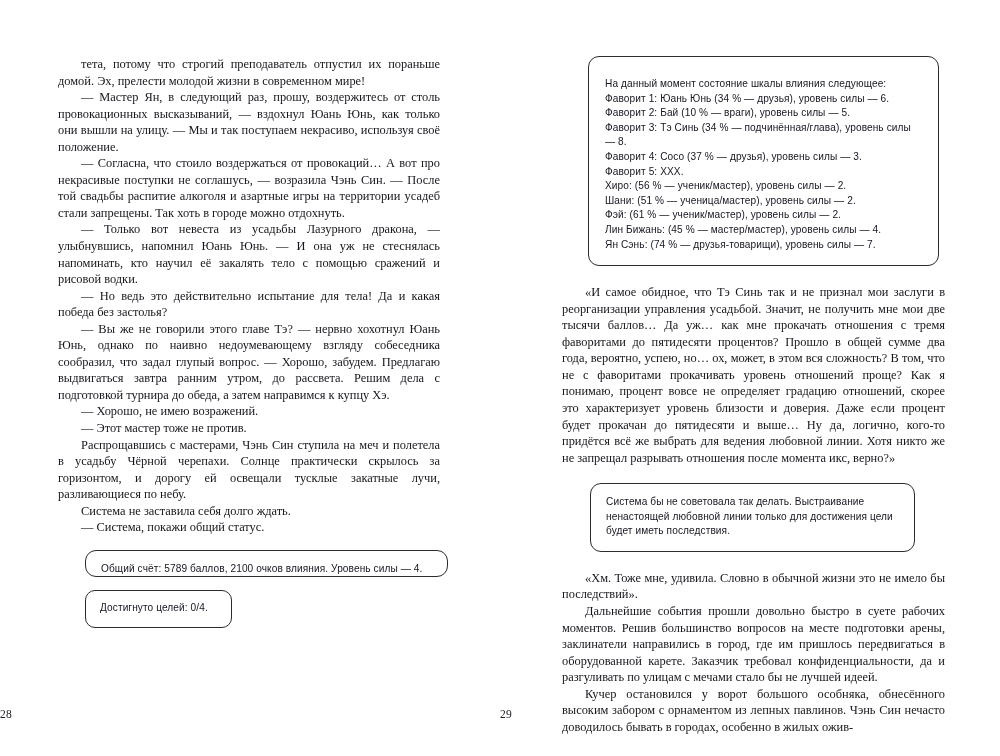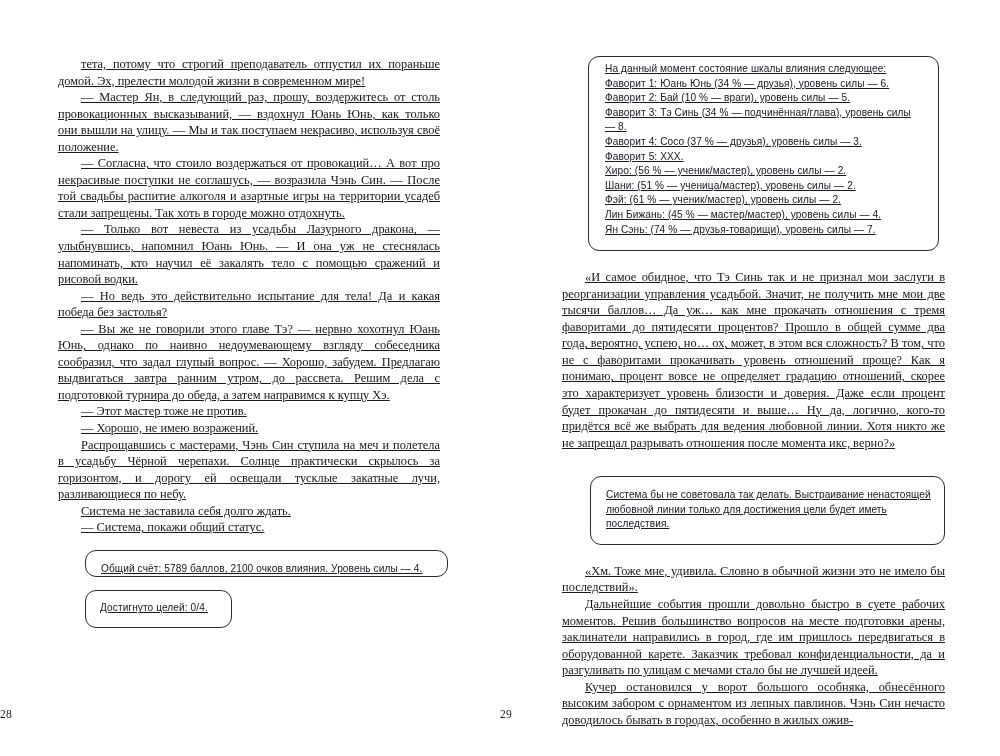--- a/index.html
+++ b/index.html
@@ -12,21 +12,20 @@
     height: 756px;
     font-family: "Liberation Serif", serif;
     color: #1a1a1f;
     overflow: hidden;
   }
   .spread {
     position: relative;
     width: 1000px;
     height: 756px;
     display: flex;
-    text-decoration: underline;
   }
   .page {
     position: relative;
     width: 500px;
     height: 756px;
     box-sizing: border-box;
   }
   .page-left  { padding: 56px 60px 0 58px; }
   .page-right { padding: 56px 55px 0 62px; }
 
@@ -61,31 +60,32 @@
   
   .box-total {
     margin: 14px 0 0 27px;
     width: 363px;
     padding: 11px 15px 0 15px;
   }
   .box-goals {
     margin: 13px 0 0 27px;
     width: 147px;
     padding: 10px 14px 11px 14px;
+    border-radius: 10px;
   }
 
   
   .box-status {
     margin: 0 4px 0 26px;
     width: 351px;
-    padding: 5px 16px 13px 16px;
+    padding: 20px 16px 13px 16px;
   }
   .box-advice {
-    margin: 25px 0 0 28px;
-    width: 355px;
+    margin: 17px 0 0 28px;
+    width: 325px;
     padding: 11px 7px 12px 15px;
   }
 
   .gap-after-box { height: 18px; }
 
   .folio {
     position: absolute;
     bottom: 36px;
     width: 100%;
     left: 0;
@@ -104,22 +104,22 @@
 <div class="spread">
 
   <div class="page page-left">
     <div class="body-text">
       <p>тета, потому что строгий преподаватель отпустил их пораньше домой. Эх, прелести молодой жизни в современном мире!</p>
       <p>— Мастер Ян, в следующий раз, прошу, воздержитесь от столь провокационных высказываний, — вздохнул Юань Юнь, как только они вышли на улицу. — Мы и так поступаем некрасиво, используя своё положение.</p>
       <p>— Согласна, что стоило воздержаться от провокаций… А вот про некрасивые поступки не соглашусь, — возразила Чэнь Син. — После той свадьбы распитие алкоголя и азартные игры на территории усадеб стали запрещены. Так хоть в городе можно отдохнуть.</p>
       <p>— Только вот невеста из усадьбы Лазурного дракона, — улыбнувшись, напомнил Юань Юнь. — И она уж не стеснялась напоминать, кто научил её закалять тело с помощью сражений и рисовой водки.</p>
       <p>— Но ведь это действительно испытание для тела! Да и какая победа без застолья?</p>
       <p>— Вы же не говорили этого главе Тэ? — нервно хохотнул Юань Юнь, однако по наивно недоумевающему взгляду собеседника сообразил, что задал глупый вопрос. — Хорошо, забудем. Предлагаю выдвигаться завтра ранним утром, до рассвета. Решим дела с подготовкой турнира до обеда, а затем направимся к купцу Хэ.</p>
+      <p>— Хорошо, не имею возражений.</p>
       <p>— Этот мастер тоже не против.</p>
-      <p>— Хорошо, не имею возражений.</p>
       <p>Распрощавшись с мастерами, Чэнь Син ступила на меч и полетела в усадьбу Чёрной черепахи. Солнце практически скрылось за горизонтом, и дорогу ей освещали тусклые закатные лучи, разливающиеся по небу.</p>
       <p>Система не заставила себя долго ждать.</p>
       <p>— Система, покажи общий статус.</p>
     </div>
 
     <div class="sys-box box-total">
       <div class="line">Общий счёт: 5789 баллов, 2100 очков влияния. Уровень силы — 4.</div>
     </div>
 
     <div class="sys-box box-goals">

